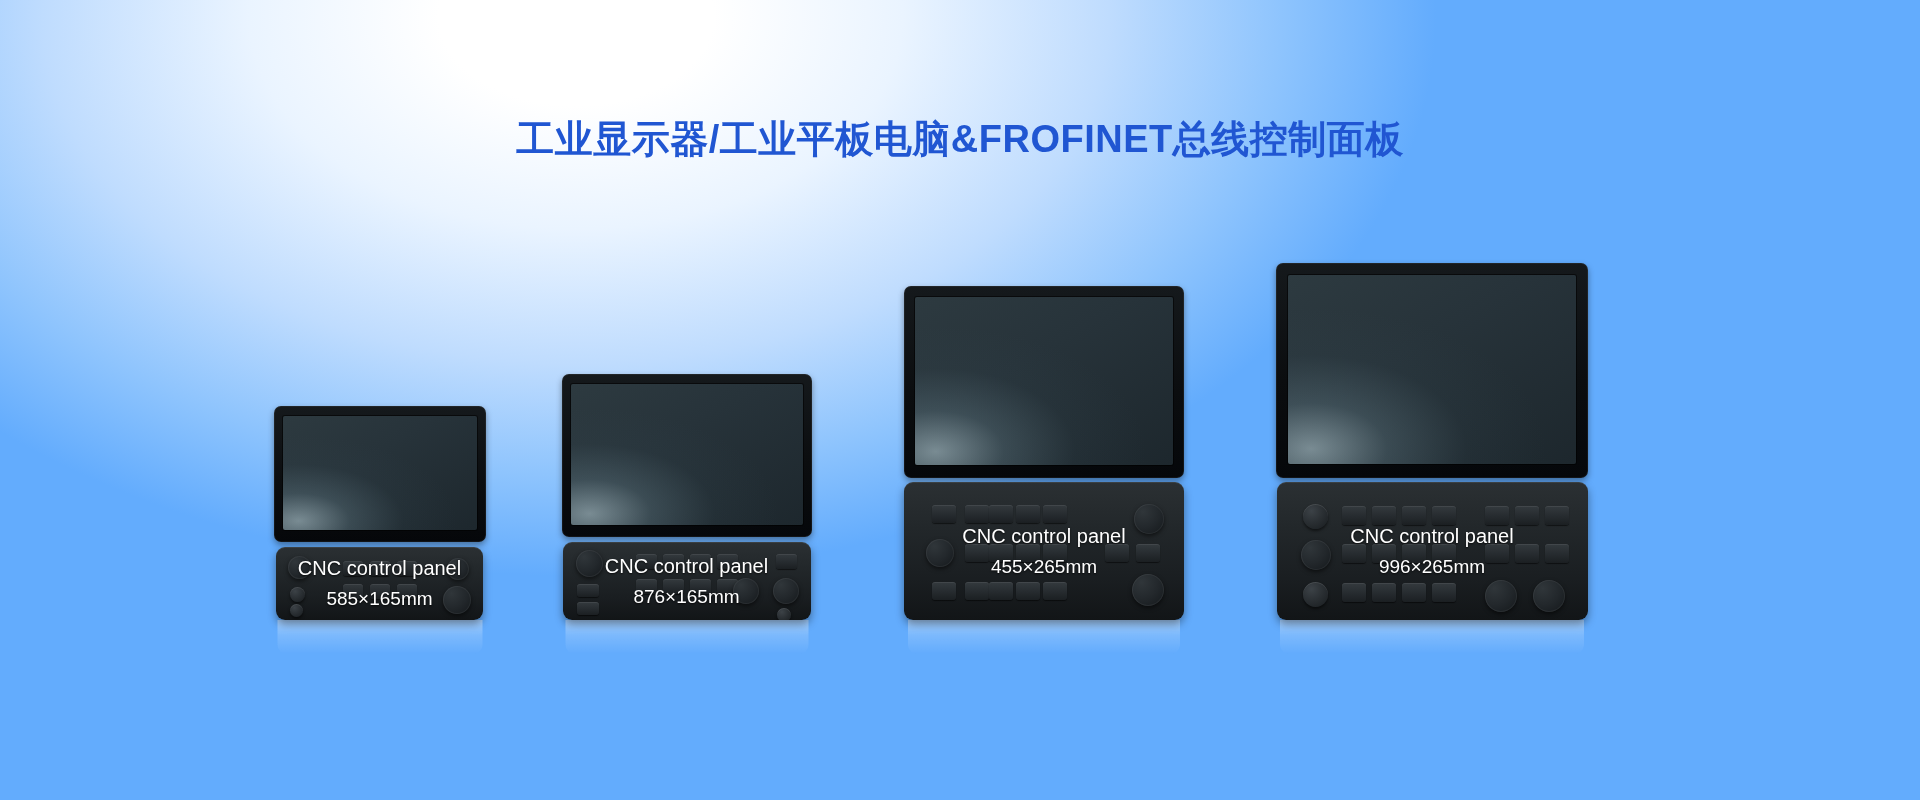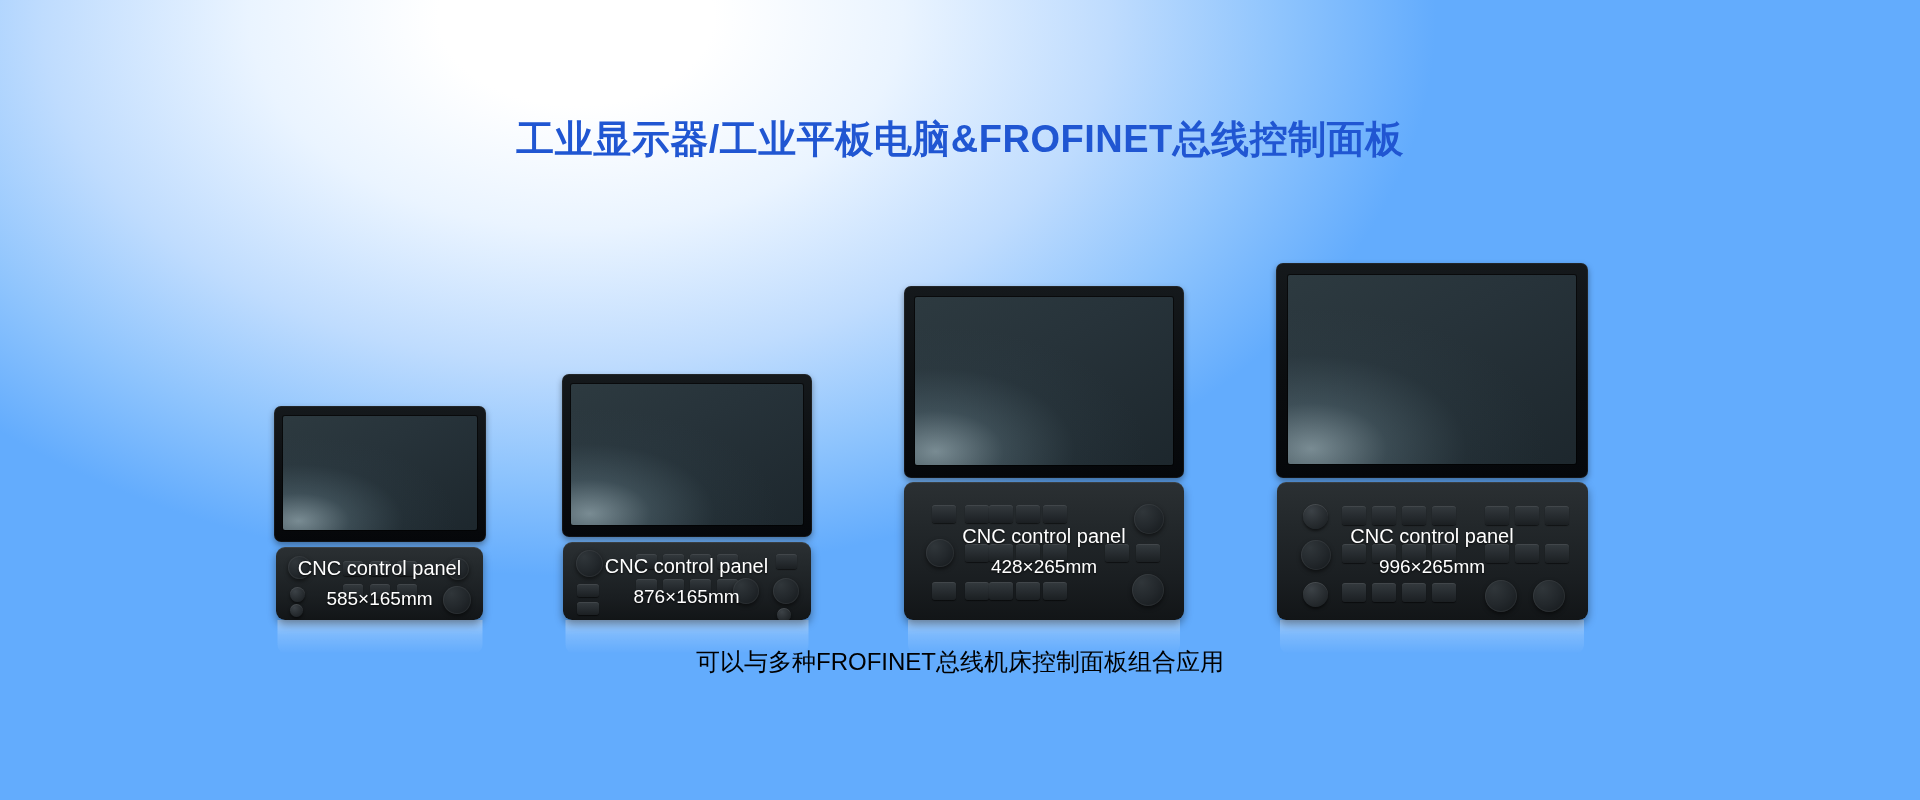--- a/index.html
+++ b/index.html
@@ -228,21 +228,21 @@
         <div class="btn" style="left:232px; top:62px; width:24px; height:18px;"></div>
         <div class="btn" style="left:28px;  top:100px; width:24px; height:18px;"></div>
         <div class="btn" style="left:61px;  top:100px; width:24px; height:18px;"></div>
         <div class="btn" style="left:85px;  top:100px; width:24px; height:18px;"></div>
         <div class="btn" style="left:112px; top:100px; width:24px; height:18px;"></div>
         <div class="btn" style="left:139px; top:100px; width:24px; height:18px;"></div>
         <div class="dial" style="right:20px; top:22px; width:30px; height:30px;"></div>
         <div class="dial" style="right:20px; top:92px; width:32px; height:32px;"></div>
         <div class="base-labels">
           <span class="l1">CNC control panel</span>
-          <span class="l2">428×265mm</span>
+          <span class="l2">455×265mm</span>
         </div>
       </div>
     </div>
 
     <div class="unit" style="left:1275px; width:314px;">
       <div class="reflect" style="bottom:-34px; width:304px; height:34px;"></div>
       <div class="display" style="width:312px; height:215px;">
         <div class="screen" style="left:12px; top:12px; right:12px; bottom:14px;"></div>
       </div>
       <div class="base" style="width:311px; height:138px; margin-top:4px;">
@@ -272,16 +272,15 @@
         <div class="base-labels">
           <span class="l1">CNC control panel</span>
           <span class="l2">996×265mm</span>
         </div>
       </div>
     </div>
 
   </div>
 
   <div id="caption">
-    <div>可以与多种FROFINET总线机床控制面板组合应用</div>
   </div>
 
 </div>
 
 </body></html>

